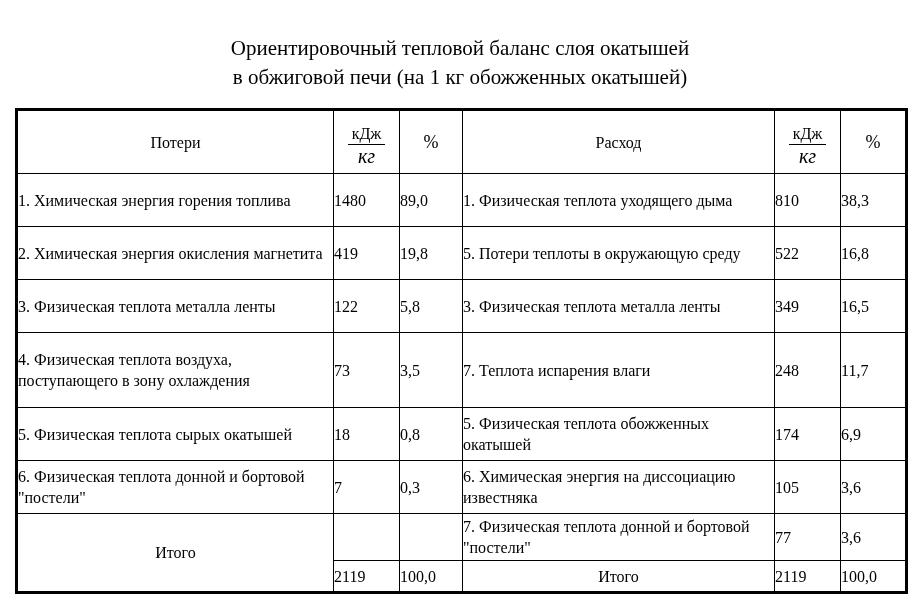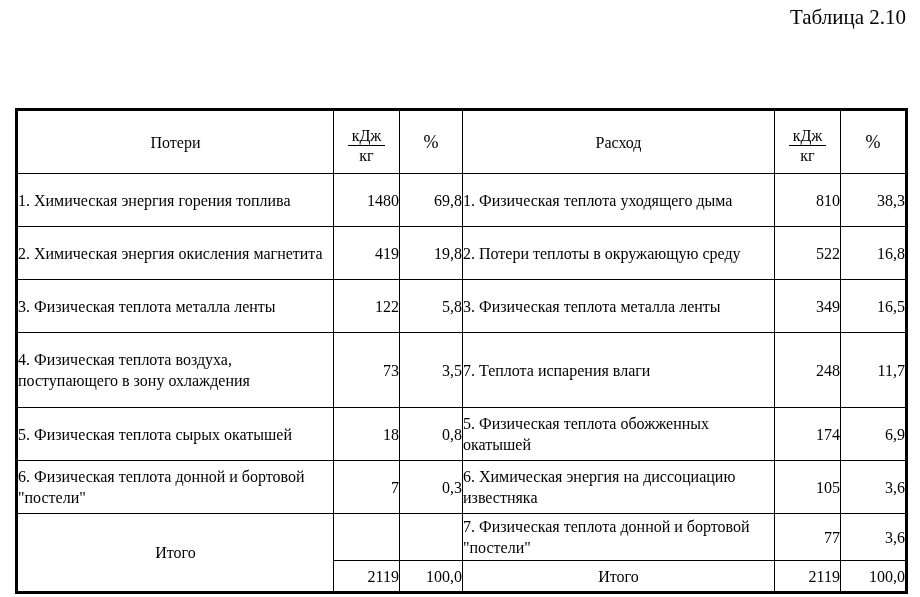--- a/index.html
+++ b/index.html
@@ -69,21 +69,21 @@
   
   td.half-end {
     border-right: 3px solid #000;
   }
 
   .cell-txt {
     padding: 3px 5px 3px 6px;
     text-align: left;
   }
   .cell-num {
-    text-align: right;
+    text-align: left;
     font-size: 19px;
     padding: 2px 2px;
   }
   .cell-head {
     text-align: center;
     font-size: 18px;
     padding: 6px 4px;
   }
   .cell-total {
     text-align: center;
@@ -100,21 +100,22 @@
     margin-top: 9px;
   }
   .frac .num {
     display: block;
     padding: 0 4px 1px 4px;
     border-bottom: 1.5px solid #000;
   }
   .frac .den {
     display: block;
     padding: 1px 4px 0 4px;
-    font-size: 16px;
+    font-size: 20px;
+    font-style: italic;
   }
 
   .pct {
     font-size: 18px;
   }
 
   
   td.merged-total {
     vertical-align: bottom;
     text-align: center;
@@ -126,22 +127,25 @@
   .row-std td  { height: 52px; }
   .row-head td { height: 62px; }
   .row-sum td  { height: 30px; }
   .row-blank td { height: 46px; }
 </style>
 </head>
 <body>
 
 <div class="page">
 
-  <div class="table-number">Таблица 2.10</div>
-
+
+  <div class="title-block">
+    <span class="title-line">Ориентировочный тепловой баланс слоя окатышей</span>
+    <span class="title-line">в обжиговой печи (на 1 кг обожженных окатышей)</span>
+  </div>
 
   <div class="tbl-wrap">
     <table class="balance">
       <colgroup>
         <col style="width:317px">
         <col style="width:66px">
         <col style="width:63px">
         <col style="width:312px">
         <col style="width:66px">
         <col style="width:66px">
@@ -167,31 +171,31 @@
             </span>
           </td>
           <td class="cell-head">
             <span class="pct">%</span>
           </td>
         </tr>
 
         <tr class="row-std">
           <td class="cell-txt">1. Химическая энергия горения топлива</td>
           <td class="cell-num">1480</td>
-          <td class="cell-num half-end">69,8</td>
+          <td class="cell-num half-end">89,0</td>
           <td class="cell-txt">1. Физическая теплота уходящего дыма</td>
           <td class="cell-num">810</td>
           <td class="cell-num">38,3</td>
         </tr>
 
         <tr class="row-std">
           <td class="cell-txt">2. Химическая энергия окисления магнетита</td>
           <td class="cell-num">419</td>
           <td class="cell-num half-end">19,8</td>
-          <td class="cell-txt">2. Потери теплоты в окружающую среду</td>
+          <td class="cell-txt">5. Потери теплоты в окружающую среду</td>
           <td class="cell-num">522</td>
           <td class="cell-num">16,8</td>
         </tr>
 
         <tr class="row-std">
           <td class="cell-txt">3. Физическая теплота металла ленты</td>
           <td class="cell-num">122</td>
           <td class="cell-num half-end">5,8</td>
           <td class="cell-txt">3. Физическая теплота металла ленты</td>
           <td class="cell-num">349</td>

